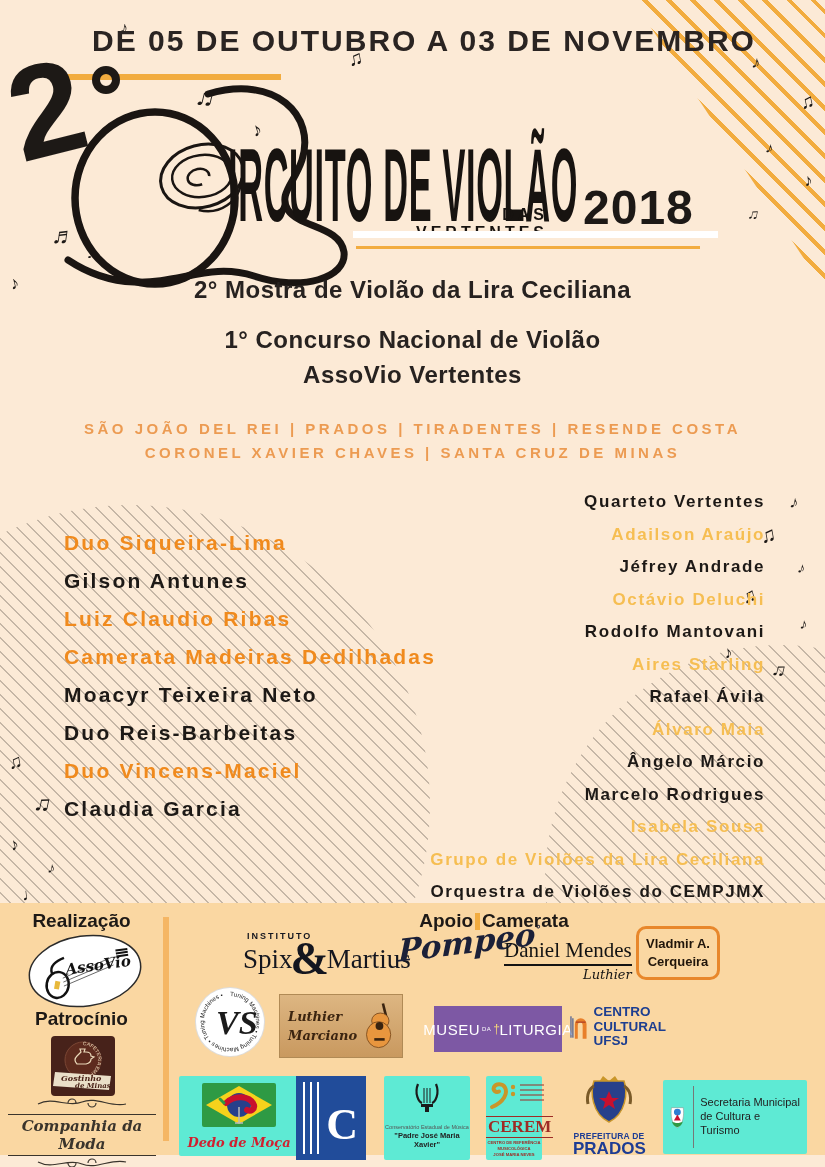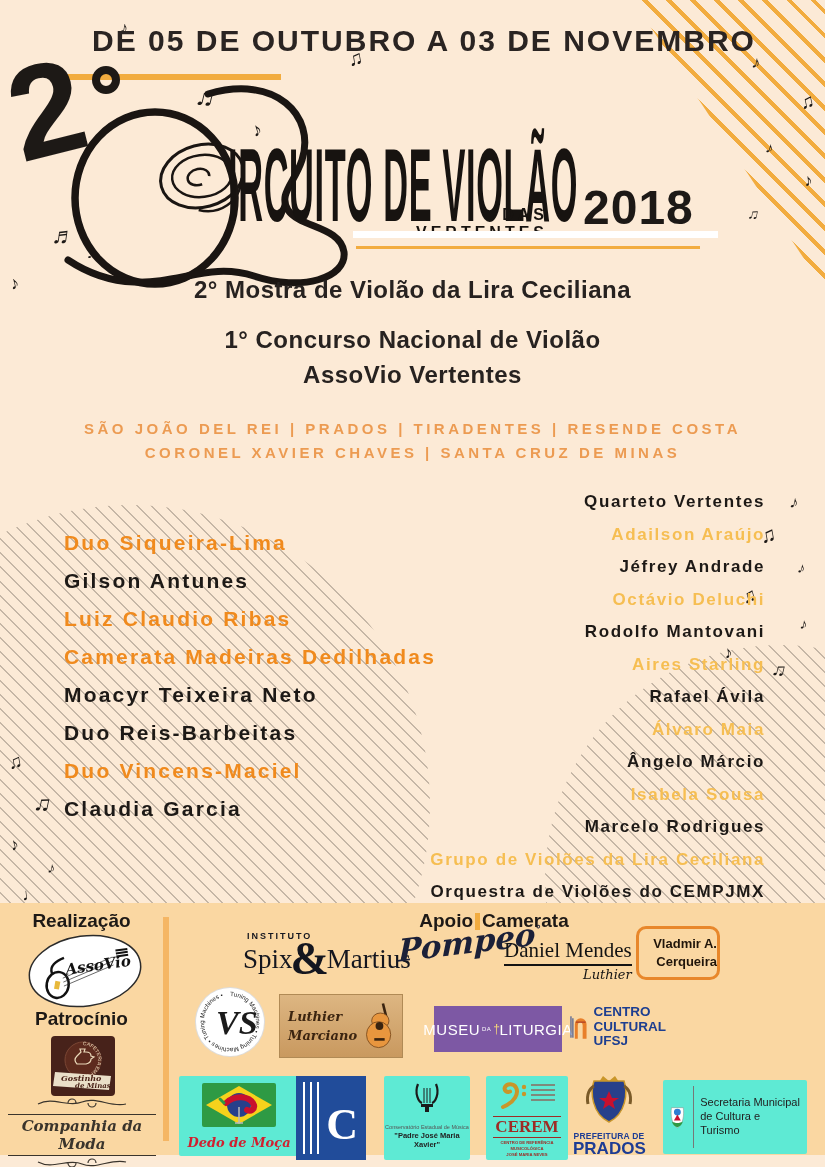--- a/index.html
+++ b/index.html
@@ -77,42 +77,42 @@
 
   #spix{left:243px;top:931px;color:#14161F}
   #spix .inst{font-size:9px;letter-spacing:2px;font-weight:700;margin-left:4px}
   #spix .row{display:flex;align-items:center;font-family:"Liberation Serif",serif;font-size:27px}
   #spix .amp{font-size:46px;font-weight:700;line-height:.8;margin:0 -2px}
   #pompeo{left:398px;top:924px;font-family:"DejaVu Serif",serif;font-style:italic;font-weight:700;font-size:31px;color:#1B2038;transform:rotate(-7deg) skewX(-8deg)}
   #pompeo sup{font-size:11px}
   #daniel{left:504px;top:938px;color:#131313;font-family:"Liberation Serif",serif}
   #daniel .nm{font-size:21px;border-bottom:2px solid #131313;padding-bottom:1px}
   #daniel .lu{font-family:"DejaVu Serif",serif;font-style:italic;font-size:13px;text-align:right;margin-top:1px}
-  #vladmir{left:636px;top:926px;width:84px;height:54px;border:3px solid var(--vladmir_border);border-radius:10px;display:flex;flex-direction:column;justify-content:center;text-align:right;font-weight:700;font-size:13px;color:#20150A;line-height:1.35;background:transparent}
+  #vladmir{left:636px;top:926px;width:84px;height:54px;border:3px solid var(--vladmir_border);border-radius:10px;display:flex;flex-direction:column;justify-content:center;text-align:center;font-weight:700;font-size:13px;color:#20150A;line-height:1.35;background:transparent}
 
   #vs{left:196px;top:988px;width:68px;height:68px;background:#fff;border-radius:50%;box-shadow:0 0 0 1px #ddd}
   #marciano{left:279px;top:994px;width:124px;height:64px;background:linear-gradient(#DDB682,#C9995F);border:1px solid #b08a55;display:flex;align-items:center}
   #marciano .txt{font-family:"DejaVu Serif",serif;font-style:italic;font-weight:700;font-size:13px;color:#3B2410;line-height:1.5;padding-left:8px}
   #museu{left:434px;top:1006px;width:128px;height:46px;background:var(--museu_purple);color:#fff;display:flex;align-items:center;justify-content:center;font-size:15px;letter-spacing:.5px}
   #museu .mid{font-size:6px;line-height:1;margin:0 2px;text-align:center}
   #museu .cross{color:#F3D37B;font-size:12px;vertical-align:top;margin-right:-1px}
   #ufsj{left:570px;top:992px;width:96px;height:70px;display:flex;align-items:center;gap:6px}
   #ufsj .txt{font-weight:700;font-size:13.5px;line-height:1.08;color:var(--ufsj_blue)}
 
   .card{background:#5eead4;border-radius:2px}
   #dedo{left:179px;top:1076px;width:120px;height:80px;text-align:center;padding-top:5px}
   #dedo .nm{font-family:"DejaVu Serif",serif;font-style:italic;font-weight:700;font-size:13px;color:var(--dedo_red);margin-top:2px}
   #clogo{left:296px;top:1076px;width:70px;height:84px;background:#214C9A;position:absolute;overflow:hidden}
   #clogo .lines{position:absolute;left:7px;top:6px;bottom:6px;width:18px;
     background:repeating-linear-gradient(90deg,#fff 0 2px,transparent 2px 7px)}
   #clogo .letter{position:absolute;right:8px;bottom:10px;color:#fff;font-weight:700;font-size:44px;font-family:"Liberation Serif",serif}
   #padre{left:384px;top:1076px;width:86px;height:84px;text-align:center;padding-top:6px}
   #padre .l1{font-size:5.5px;color:#555;margin-top:4px}
   #padre .l2{font-size:7.5px;font-weight:700;color:#222;margin-top:1px}
-  #cerem{left:486px;top:1076px;width:82px;height:84px;text-align:center;padding-top:4px}
+  #cerem{left:486px;top:1076px;width:56px;height:84px;text-align:center;padding-top:4px}
   #cerem .nm{font-family:"Liberation Serif",serif;font-weight:700;font-size:17px;color:var(--cerem_red);border-top:1.5px solid var(--cerem_red);border-bottom:1.5px solid var(--cerem_red);display:inline-block;padding:0 2px;margin-top:2px}
   #cerem .sub{font-size:4.2px;color:var(--cerem_red);font-weight:700;line-height:1.4;margin-top:2px}
   #prados{left:573px;top:1074px;width:72px;height:84px;text-align:center}
   #prados .l1{font-size:8.5px;font-weight:700;color:#1D3C94;margin-top:1px;letter-spacing:.2px}
   #prados .l2{font-size:17px;font-weight:700;color:#1D3C94;line-height:.9}
   #secretaria{left:663px;top:1080px;width:144px;height:74px;display:flex;align-items:center;gap:7px;padding:6px}
   #secretaria .div{width:1px;align-self:stretch;background:#777}
   #secretaria .txt{font-size:11px;color:#222;line-height:1.25}
 </style>
 </head>
@@ -191,22 +191,22 @@
   <div class="abs" id="artists-right">
     <div class="artist">Quarteto Vertentes</div>
     <div class="artist alt">Adailson Araújo</div>
     <div class="artist">Jéfrey Andrade</div>
     <div class="artist alt">Octávio Deluchi</div>
     <div class="artist">Rodolfo Mantovani</div>
     <div class="artist alt">Aires Starling</div>
     <div class="artist">Rafael Ávila</div>
     <div class="artist alt">Álvaro Maia</div>
     <div class="artist">Ângelo Márcio</div>
+    <div class="artist">Marcelo Rodrigues</div>
     <div class="artist alt">Isabela Sousa</div>
-    <div class="artist">Marcelo Rodrigues</div>
     <div class="artist alt">Grupo de Violões da Lira Ceciliana</div>
     <div class="artist">Orquestra de Violões do CEMPJMX</div>
   </div>
 
   <div class="abs" id="footer"></div>
   <div class="abs" id="footer-divider"></div>
   <div class="abs f-label" id="realizacao-label">Realização</div>
   <div class="abs f-label" id="patrocinio-label">Patrocínio</div>
   <div class="abs f-label" id="apoio-header">
     <span>Apoio</span>

